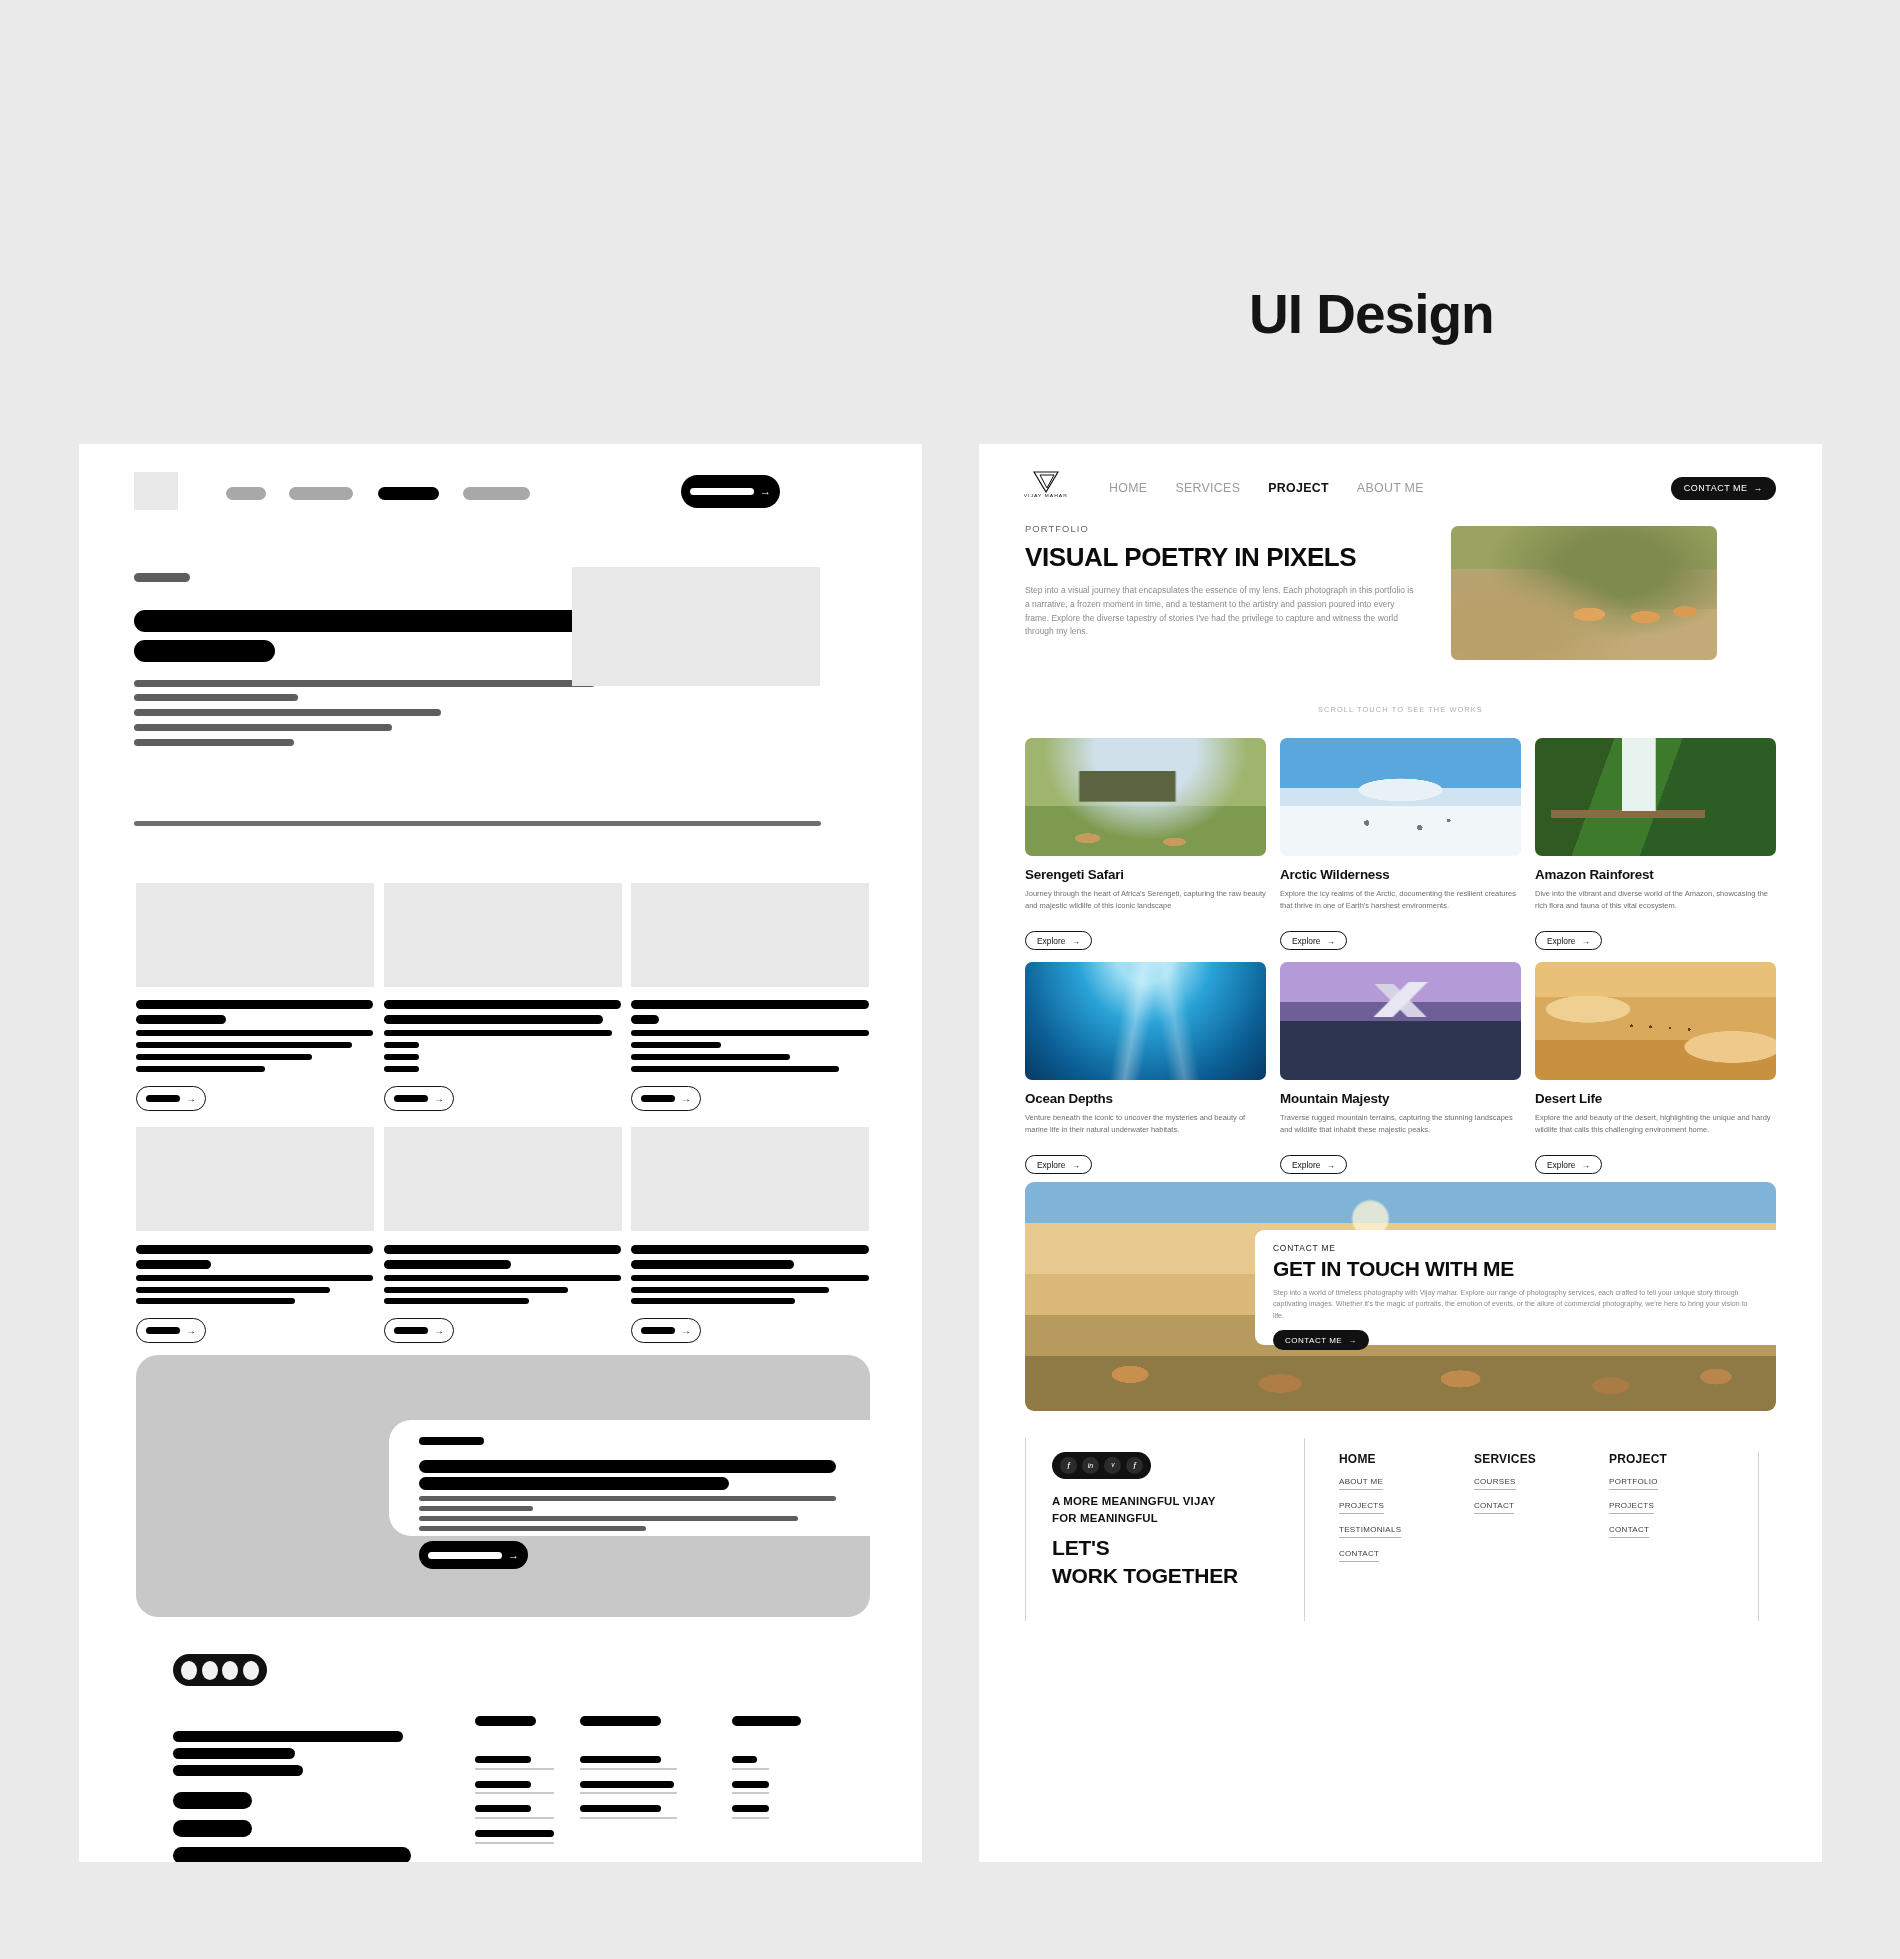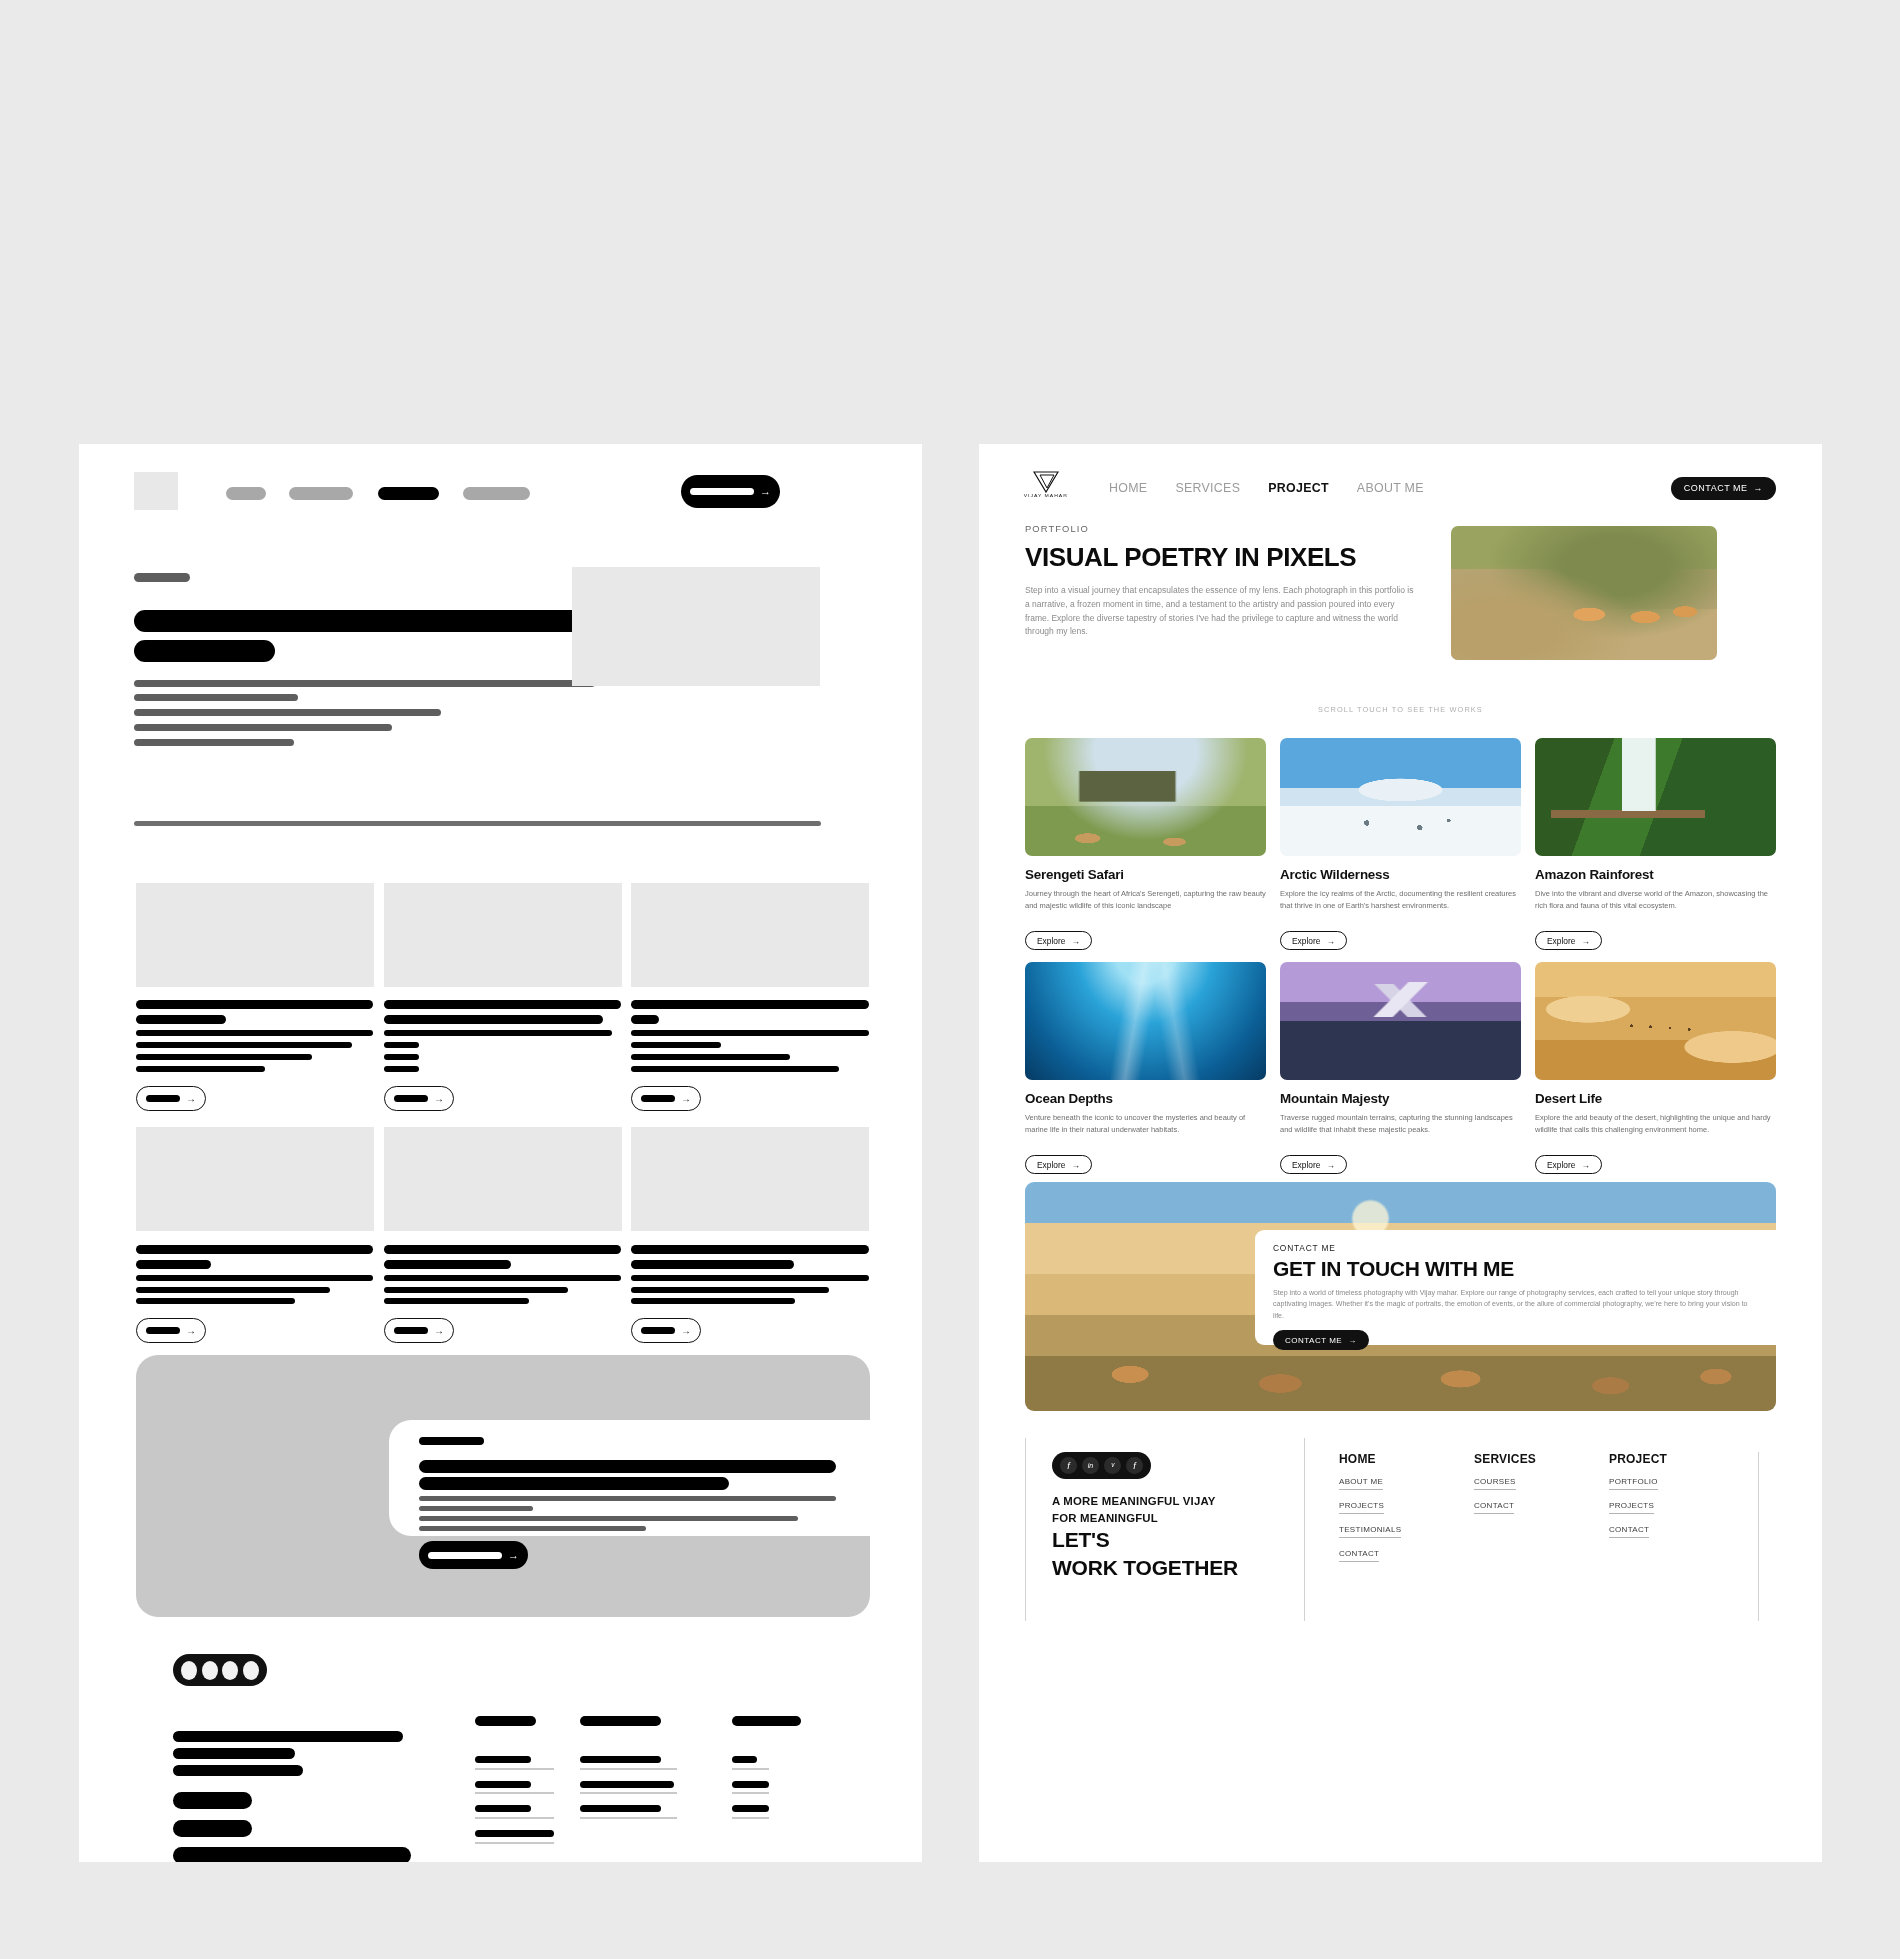--- a/index.html
+++ b/index.html
@@ -140,40 +140,41 @@
   }
 
   .ui-footer { position:absolute; left:46px; top:994px; width:751px; height:183px; display:flex; }
   .ui-f-left { width:279px; padding:14px 0 0 26px; border-left:1.4px solid #d2d2d2; }
   .ui-social { display:flex; gap:5px; background:#111; border-radius:40px; padding:5px 8px; width:max-content; }
   .ui-social i {
     width:17px; height:17px; border-radius:50%; background:#2b2b2b;
     display:flex; align-items:center; justify-content:center; color:#fff; font-size:9px;
   }
   .ui-f-tag { margin-top:14px; font-size:11.4px; font-weight:700; color:#111; line-height:1.45; letter-spacing:0.2px; }
-  .ui-f-big { margin-top:0; font-size:21px; font-weight:700; color:#0c0c0c; line-height:1.33; letter-spacing:-0.2px; }
+  .ui-f-big { margin-top:8px; font-size:21px; font-weight:700; color:#0c0c0c; line-height:1.33; letter-spacing:-0.2px; }
   .ui-f-cols { flex:1; display:flex; padding:14px 0 0 34px; border-left:1.4px solid #d2d2d2; gap:40px; }
   .ui-f-col { width:95px; }
   .ui-f-col h4 { font-size:12px; font-weight:700; color:#111; letter-spacing:0.2px; }
   .ui-f-col a {
     display:block; font-size:8px; color:#3c3c3c; text-decoration:none;
     letter-spacing:0.3px; margin-top:11px; padding-bottom:3px;
     border-bottom:1px solid #b4b4b4; width:max-content;
   }
   .ui-f-rule { width:1.4px; background:#d2d2d2; margin-left:14px; }
 
   
   .ph { position:absolute; inset:0; }
 </style>
 </head>
 <body>
 
 <div class="page">
 
 
+  <div class="sec-head" id="head-ui">UI Design</div>
 
   <div class="board" id="board-wire">
 
     <div class="wf wf-logo"></div>
     <div class="wf wf-navpill" style="left:147px;width:40px;"></div>
     <div class="wf wf-navpill" style="left:210px;width:64px;"></div>
     <div class="wf wf-navpill" style="left:299px;width:61px;background:#000;"></div>
     <div class="wf wf-navpill" style="left:384px;width:67px;"></div>
     <div class="wf wf-cta">
       <span class="inner"></span>

